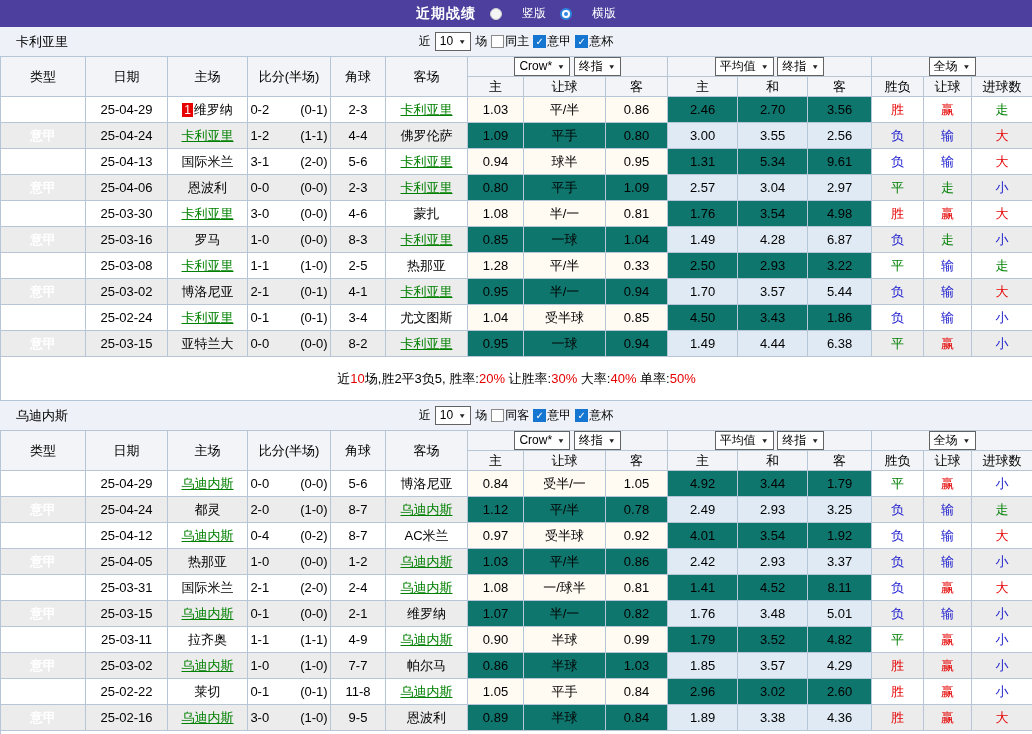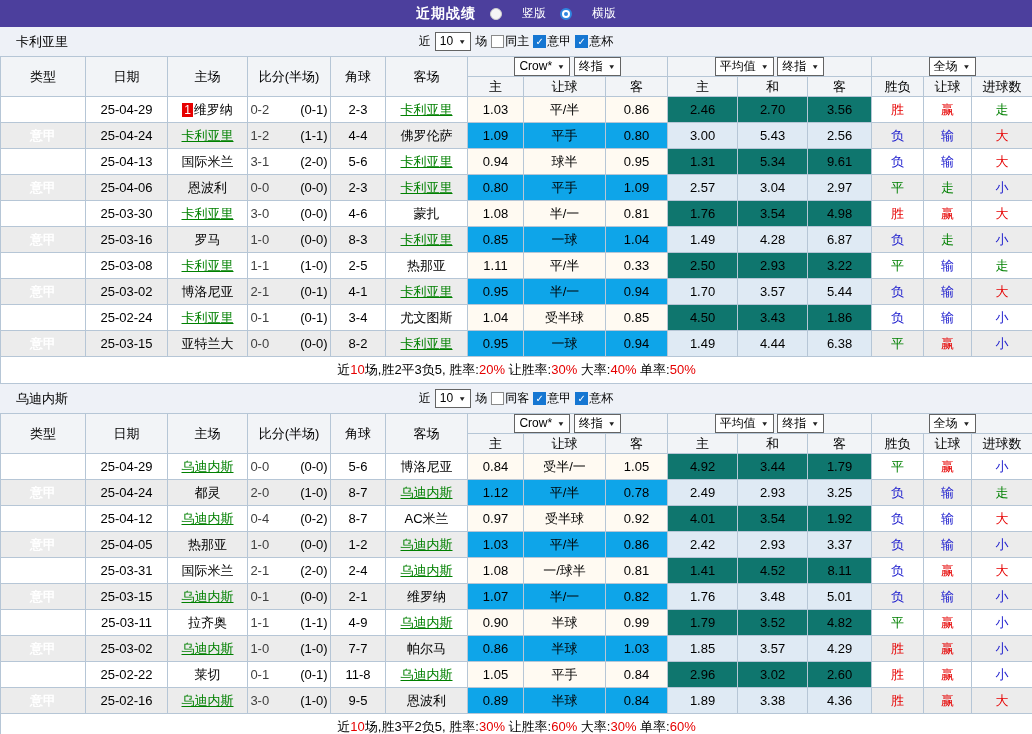--- a/index.html
+++ b/index.html
@@ -52,29 +52,29 @@
   th,td {
     border:1px solid #b6c6d6; text-align:center; padding:0;
     white-space:nowrap; overflow:hidden; font-weight:normal;
   }
   thead th { background:#f2f4f7; height:20px; font-size:13px; }
   tbody td { height:26px; font-size:13px; }
   td.lg { background:#0b8cfb; color:#fff; font-weight:bold; }
   tr.odd  td { background:#fff; }
   tr.even td { background:#ececec; }
   tr.odd  td.cr { background:#fffaf2; }
-  tr.even td.cr { background:#0ea5e9; }
+  tr.even td.cr { background:#0f766e; }
   tr.odd  td.av { background:#0f766e; }
   tr.even td.av { background:#dfeaf4;margin-left:40px; }
   .focus { color:#008000; text-decoration:underline; cursor:pointer; }
-  .ft { color:#404040; }
+  .ft { color:#000000; }
   .ht { color:#000;padding-left:31px; }
   .badge { background:#e60000; color:#fff; padding:0 2px; margin-right:1px; font-size:12px; }
   .c-red { color:#e60000; } .c-blue { color:#1a1acd; } .c-green { color:#008000; }
-  tr.sum td { background:#fff; height:27px; font-size:13px;border-radius:12px; }
+  tr.sum td { background:#fff; height:44px; font-size:13px;border-radius:12px; }
   tr.sum .r { color:#e60000; } tr.sum .b { color:#000; }
 </style>
 </head>
 <body>
 
 <div class="topbar">
   <span class="title">近期战绩</span>
   <span class="radio-opt">
     <span class="radio"></span>
     <span>竖版</span>
@@ -191,21 +191,21 @@
       <td class="lg">意甲</td>
       <td>25-04-24</td>
       <td><span class="focus">卡利亚里</span></td>
       <td><span class="ft">1-2</span><span class="ht">(1-1)</span></td>
       <td>4-4</td>
       <td><span>佛罗伦萨</span></td>
       <td class="cr">1.09</td>
       <td class="cr">平手</td>
       <td class="cr">0.80</td>
       <td class="av">3.00</td>
-      <td class="av">5.43</td>
+      <td class="av">3.55</td>
       <td class="av">2.56</td>
       <td class="c-blue">负</td>
       <td class="c-blue">输</td>
       <td class="c-red">大</td>
     </tr>
         <tr class="odd">
       <td class="lg">意甲</td>
       <td>25-04-13</td>
       <td><span>国际米兰</span></td>
       <td><span class="ft">3-1</span><span class="ht">(2-0)</span></td>
@@ -272,21 +272,21 @@
       <td class="c-green">走</td>
       <td class="c-blue">小</td>
     </tr>
         <tr class="odd">
       <td class="lg">意甲</td>
       <td>25-03-08</td>
       <td><span class="focus">卡利亚里</span></td>
       <td><span class="ft">1-1</span><span class="ht">(1-0)</span></td>
       <td>2-5</td>
       <td><span>热那亚</span></td>
-      <td class="cr">1.11</td>
+      <td class="cr">1.28</td>
       <td class="cr">平/半</td>
       <td class="cr">0.33</td>
       <td class="av">2.50</td>
       <td class="av">2.93</td>
       <td class="av">3.22</td>
       <td class="c-green">平</td>
       <td class="c-blue">输</td>
       <td class="c-green">走</td>
     </tr>
         <tr class="even">

